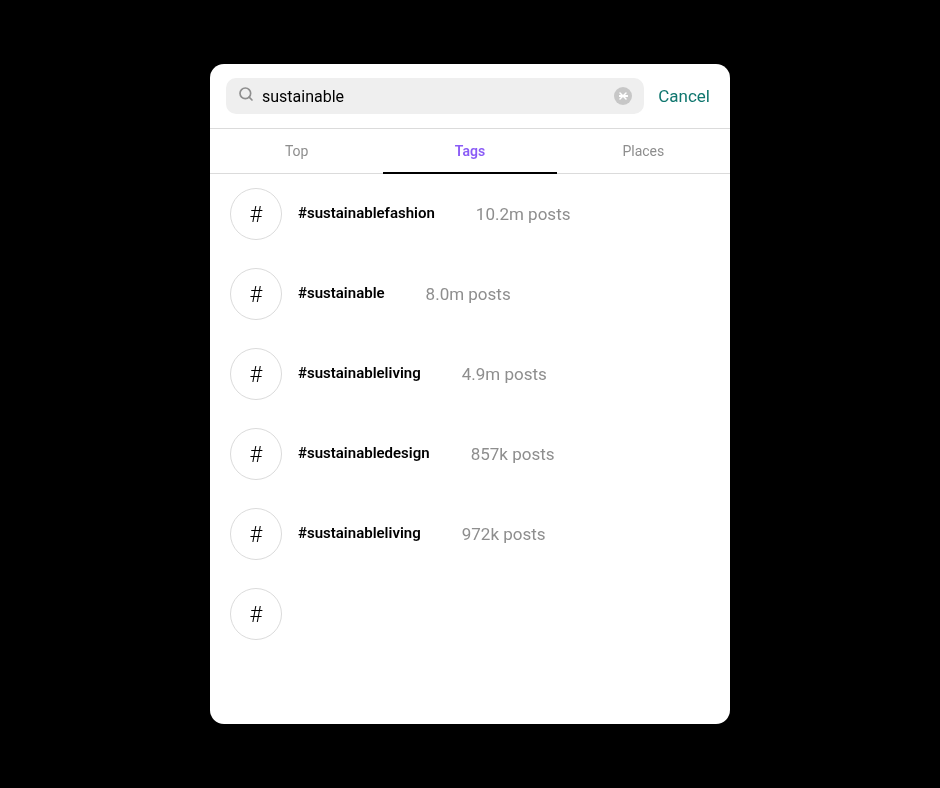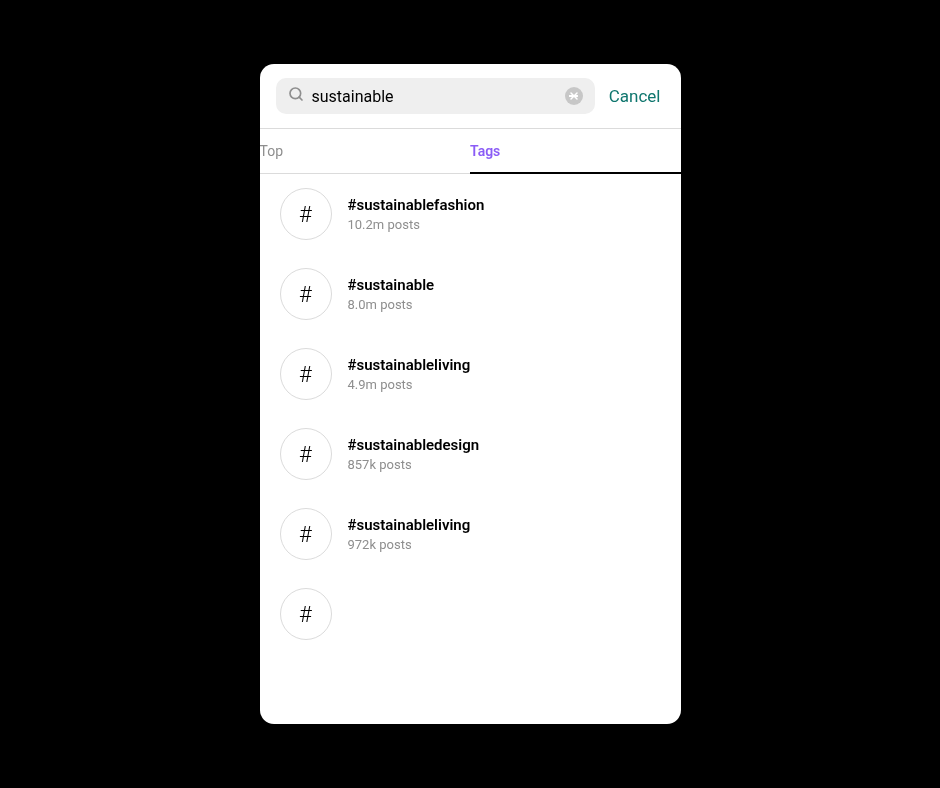--- a/index.html
+++ b/index.html
@@ -14,21 +14,21 @@
       background: #000;
       display: flex;
       align-items: center;
       justify-content: center;
       font-family: -apple-system, BlinkMacSystemFont, 'Segoe UI', Roboto, sans-serif;
     }
 
     .modal {
       background: #fff;
       border-radius: 14px;
-      width: 421px;
+      width: 520px;
       min-height: 660px;
       overflow: hidden;
       box-shadow: 0 4px 30px rgba(0,0,0,0.3);
     }
 
     .search-bar {
       display: flex;
       align-items: center;
       padding: 14px 16px;
       border-bottom: 1px solid #dbdbdb;
@@ -98,21 +98,21 @@
       padding: 0 4px;
     }
 
     .tabs {
       display: flex;
       border-bottom: 1px solid #dbdbdb;
     }
 
     .tab {
       flex: 1;
-      text-align: left;
+      text-align: center;
       padding: 14px 0;
       font-size: 14px;
       color: #8e8e8e;
       cursor: pointer;
       position: relative;
       font-weight: 400;
     }
 
     .tab.active {
       color: #8b5cf6;
@@ -154,33 +154,34 @@
     }
 
     .hashtag-symbol {
       font-size: 22px;
       font-weight: 300;
       color: #000;
     }
 
     .result-text {
       display: flex;
-      flex-direction: column;
+      flex-direction: row;
       gap: 3px;
     }
 
     .result-name {
       font-size: 15px;
       font-weight: 600;
       color: #000;
     }
 
     .result-meta {
-      font-size: 13px;
+      font-size: 17px;
       color: #8e8e8e;
+      margin-left: 38px;
     }
   </style>
 </head>
 <body>
 
 <div class="modal">
 
   <div class="search-bar">
     <div class="search-input-wrapper">
       <span class="search-icon-glyph">
@@ -196,20 +197,21 @@
           <line x1="8" y1="2" x2="2" y2="8" stroke="white" stroke-width="1.5" stroke-linecap="round"></line>
         </svg>
       </div>
     </div>
     <button class="cancel-btn">Cancel</button>
   </div>
 
   <div class="tabs">
     <div class="tab">Top</div>
     <div class="tab active">Tags</div>
+    <div class="tab">Places</div>
   </div>
 
   <div class="results-list">
 
     <div class="result-item">
       <div class="hashtag-avatar">
         <span class="hashtag-symbol">#</span>
       </div>
       <div class="result-text">
         <span class="result-name">#sustainablefashion</span>

